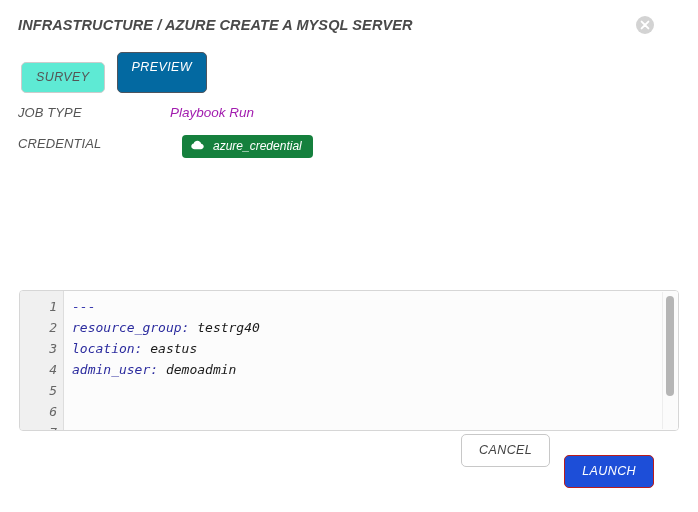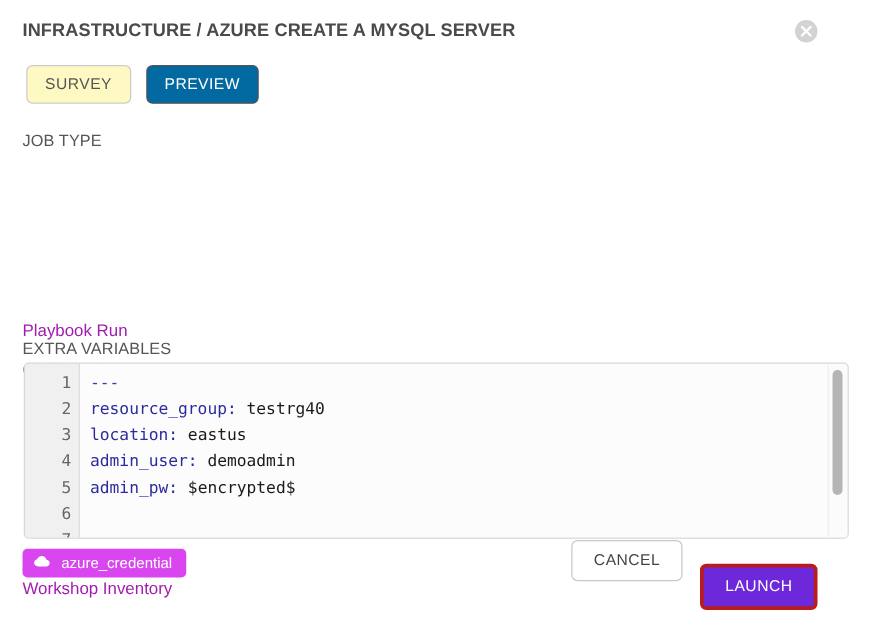--- a/index.html
+++ b/index.html
@@ -16,20 +16,21 @@
     position: relative;
   }
 
   .dialog {
     position: absolute;
     left: 0; top: 0;
     width: 672px;
     height: 512px;
     background: #ffffff;
     box-sizing: border-box;
+    font-style: italic;
   }
 
   
   .header {
     position: absolute;
     left: 18px;
     top: 14px;
     right: 18px;
     height: 22px;
   }
@@ -64,64 +65,64 @@
   .tab {
     font-size: 12.5px;
     letter-spacing: 0.4px;
     padding: 7px 14px 8px 14px;
     border-radius: 5px;
     cursor: pointer;
     box-sizing: border-box;
     line-height: 14px;
   }
   .tab-inactive {
-    background: #fef9c3;
+    background: #5eead4;
     border: 1px solid #cccccc;
     color: #555555;
+    margin-top: 10px;
   }
   .tab-active {
     background: #0369a1;
     border: 1px solid #4d545e;
     color: #ffffff;
   }
 
   
   .fields {
     position: absolute;
     left: 18px;
     top: 104px;
     width: 640px;
   }
   .field-row {
     display: flex;
     align-items: flex-start;
     min-height: 18px;
     margin-bottom: 13px;
-    flex-direction: column;
-  }
-  .field-row.tall { margin-bottom: 0; }
+  }
+  .field-row.tall { margin-bottom: 15px; gap: 12px; }
   .field-label {
     width: 152px;
     flex: 0 0 152px;
     font-size: 13px;
     color: #555555;
     letter-spacing: 0.1px;
     line-height: 18px;
   }
   .field-value {
     font-size: 13.5px;
     color: #a21caf;
     line-height: 18px;
   }
 
   .credential-badge {
     display: inline-flex;
     align-items: center;
     gap: 8px;
-    background: #d946ef;
+    background: #15803d;
     color: #ffffff;
     border-radius: 4px;
     padding: 4px 11px 5px 9px;
     font-size: 12px;
     line-height: 14px;
     cursor: pointer;
   }
   .cloud-icon { display: block; }
 
   
@@ -215,22 +216,22 @@
     cursor: pointer;
     box-sizing: border-box;
     line-height: 14px;
   }
   .btn-cancel {
     background: #ffffff;
     border: 1px solid #c8c8c8;
     color: #444444;
   }
   .btn-launch {
-    background: #6d28d9;
-    border: 3px solid #b91c1c;
+    background: #1d4ed8;
+    border: 1px solid #b91c1c;
     color: #ffffff;
     margin-top: 43px;
   }
 </style>
 </head>
 <body>
 
 <div class="dialog">
 
   <div class="header">
@@ -260,45 +261,42 @@
         <span class="cloud-icon">
           <svg width="14" height="10" viewBox="0 0 20 13">
             <path d="M5.2 12.4 C2.4 12.4 0.4 10.6 0.4 8.3 C0.4 6.3 1.9 4.6 3.9 4.3 C4.5 2 6.6 0.4 9.1 0.4 C11.8 0.4 14.1 2.3 14.5 4.8 C16.6 5.0 18.2 6.7 18.2 8.7 C18.2 10.8 16.4 12.4 14.2 12.4 Z" fill="#ffffff"></path>
           </svg>
         </span>
         <span>azure_credential</span>
       </div>
     </div>
 
     <div class="field-row">
-      <div class="field-value">Workshop Inventory</div>
-    </div>
-
-
-
-  </div>
-
-  <div class="extra-vars-label">EXTRA VARIABLES</div>
+    </div>
+
+
+
+  </div>
+
 
   <div class="editor">
     <div class="gutter">
       <div>1</div>
       <div>2</div>
       <div>3</div>
       <div>4</div>
       <div>5</div>
       <div>6</div>
       <div>7</div>
     </div>
     <div class="code">
       <div class="code-line"><span class="yaml-doc">---</span></div>
       <div class="code-line"><span class="yaml-key">resource_group:</span><span> testrg40</span></div>
       <div class="code-line"><span class="yaml-key">location:</span><span> eastus</span></div>
       <div class="code-line"><span class="yaml-key">admin_user:</span><span> demoadmin</span></div>
-      <div class="code-line"><span class="yaml-key">admin_pw:</span><span> $encrypted$</span></div>
 
       <div class="scrollbar-track">
         <div class="scrollbar-thumb"></div>
       </div>
     </div>
   </div>
 
   <div class="footer">
     <div class="btn btn-cancel">CANCEL</div>
     <div class="btn btn-launch">LAUNCH</div>

